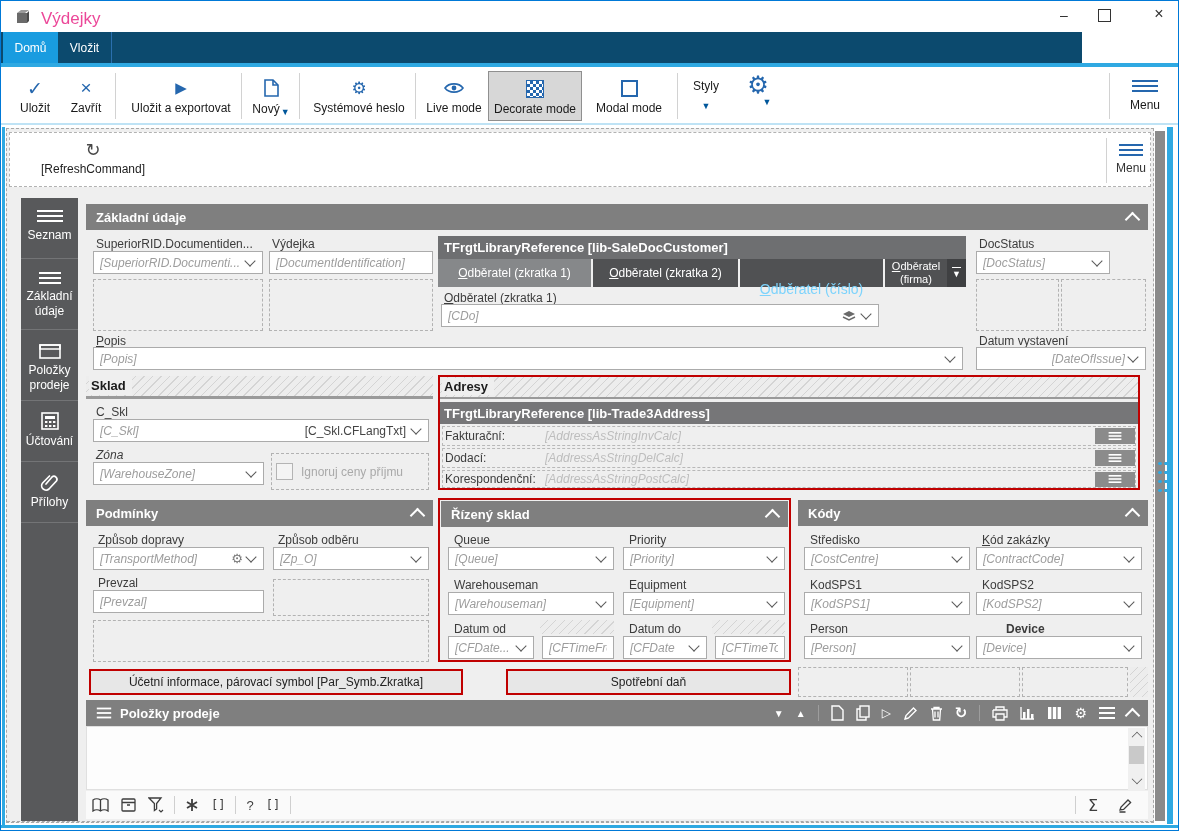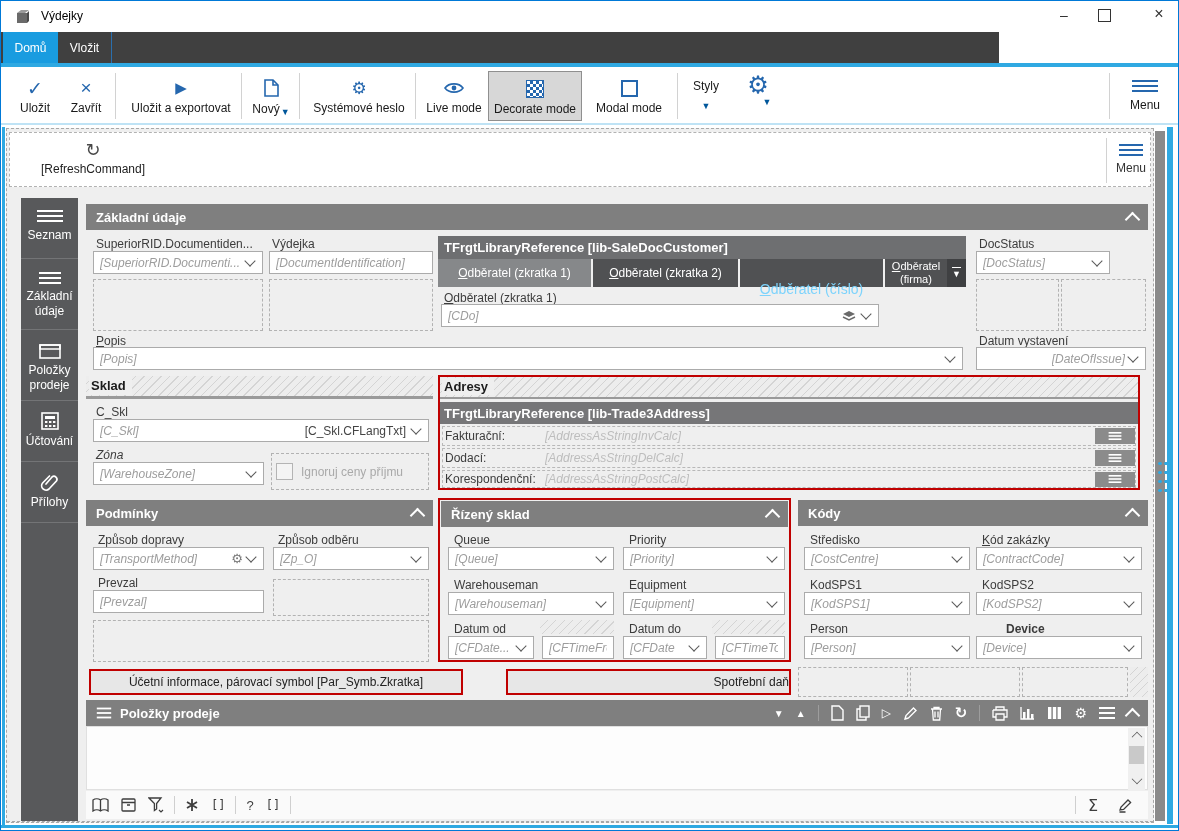--- a/index.html
+++ b/index.html
@@ -28,27 +28,27 @@
 <div id="win">
 
   <div class="abs" style="left:0;top:0;width:1177px;height:31px;background:#fff;">
     <span class="abs" style="left:14px;top:8px;">
       <svg width="16" height="16">
           <rect x="2" y="4" width="10" height="10" fill="#6a6a6a"></rect>
           <polygon points="2,4 6,1 14,1 10,4" fill="#9a9a9a"></polygon>
           <polygon points="12,4 14,2 14,12 12,14" fill="#4a4a4a"></polygon>
         </svg>
     </span>
-    <span class="abs" style="left:40px;top:8px;font-size:12px;color:#000000;">Výdejky</span>
+    <span class="abs" style="left:40px;top:8px;font-size:17px;color:#ec4899;">Výdejky</span>
     <span class="abs" style="left:1048px;top:6px;width:30px;height:20px;text-align:center;font-size:14px;color:#333;">–</span>
     <span class="abs" style="left:1097px;top:8px;width:13px;height:13px;border:1.4px solid #333;"></span>
     <span class="abs" style="left:1143px;top:4px;width:30px;height:22px;text-align:center;font-size:16px;color:#333;">×</span>
   </div>
 
-  <div class="abs" style="left:0;top:31px;width:998px;height:31px;background:#404040;">
+  <div class="abs" style="left:0;top:31px;width:1081px;height:31px;background:#0c4a6e;">
     <div class="abs" style="left:2px;top:0;width:55px;height:31px;background:#199CE0;color:#fff;font-size:12px;display:flex;align-items:center;justify-content:center;">Domů</div>
     <div class="abs" style="left:57px;top:0;width:54px;height:31px;color:#fff;font-size:12px;display:flex;align-items:center;justify-content:center;border-right:1px solid #2a6fae;">Vložit</div>
   </div>
   <div class="abs" style="left:0;top:62px;width:1177px;height:4px;background:#2FA9E2;"></div>
 
   <div class="abs" style="left:0;top:66px;width:1177px;height:58px;background:#fff;border-bottom:2px solid #bfe3f5;">
     <div class="abs tb-btn" style="left:10px;top:8px;width:48px;">
       <span class="tb-ico" style="font-size:19px;font-family:'DejaVu Sans',sans-serif;">✓</span>
       <span>Uložit</span>
     </div>
@@ -423,21 +423,21 @@
   </div>
   <span class="abs lbl" style="left:1005px;top:621px;font-weight:bold;">Device</span>
   <div class="abs combo" style="left:975px;top:635px;width:166px;height:23px;">
     <span class="ph">[Device]</span>
       <span class="cvd"></span>
   </div>
 
   <div class="abs" style="left:88px;top:668px;width:374px;height:26px;border:2px solid #C00000;background:#e7e7e7;display:flex;align-items:center;justify-content:center;">
     <span style="font-size:12px;color:#222;">Účetní informace, párovací symbol [Par_Symb.Zkratka]</span>
   </div>
-  <div class="abs" style="left:505px;top:668px;width:285px;height:26px;border:2px solid #C00000;background:#e7e7e7;display:flex;align-items:center;justify-content:flex-end;">
+  <div class="abs" style="left:505px;top:668px;width:285px;height:26px;border:2px solid #C00000;background:#e7e7e7;display:flex;align-items:center;justify-content:center;">
     <span style="font-size:12px;color:#222;">Spotřební daň</span>
   </div>
   <div class="abs dcell" style="left:797px;top:666px;width:110px;height:30px;"></div>
   <div class="abs dcell" style="left:909px;top:666px;width:110px;height:30px;"></div>
   <div class="abs dcell" style="left:1021px;top:666px;width:106px;height:30px;"></div>
   <div class="abs hatch" style="left:1129px;top:666px;width:18px;height:30px;"></div>
 
   <div class="abs hdr" style="left:85px;top:699px;width:1062px;height:26px;">
     <span class="bars whbars" style="width:16px;margin-right:8px;transform:scale(.9);">
         <i></i>

